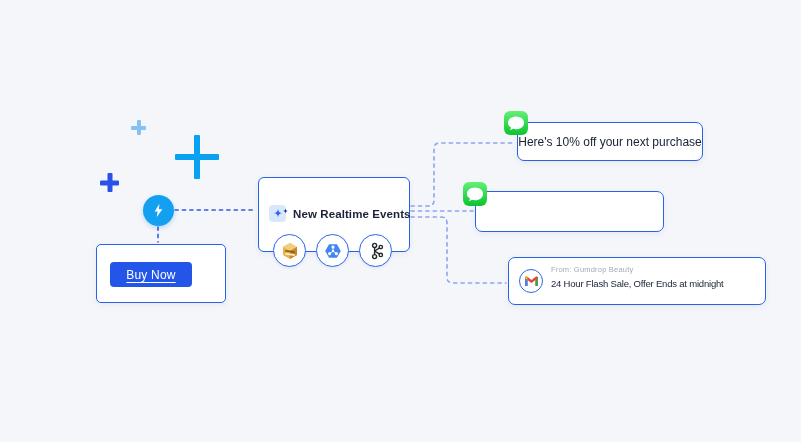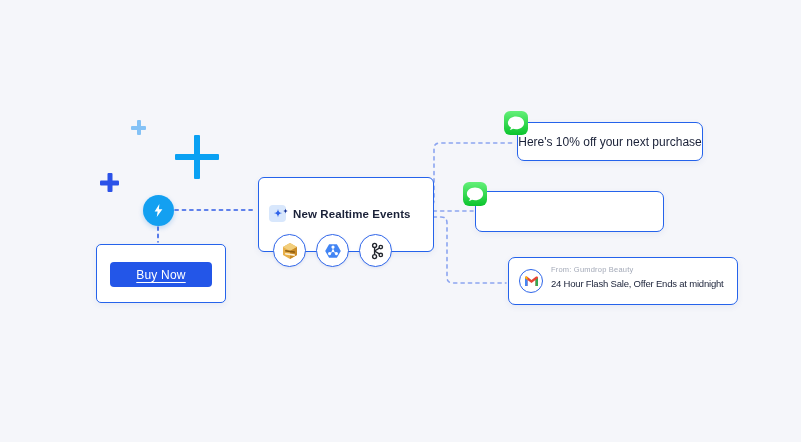--- a/index.html
+++ b/index.html
@@ -28,48 +28,48 @@
   .lightning-node{position:absolute;left:143px;top:195px;width:31px;height:31px;border-radius:50%;
     background:#13A0F1;display:flex;align-items:center;justify-content:center;
     box-shadow:0 2px 5px rgba(19,120,220,.25);}
 
   
   .card{position:absolute;background:#fff;border:1.5px solid #2563EB;border-radius:7px;
     box-shadow:0 2px 6px rgba(40,70,160,.07);box-sizing:border-box;}
 
   
   .buy-card{left:96px;top:244px;width:130px;height:59px;border-radius:5px;}
-  .buy-btn{position:absolute;left:13px;top:17px;width:102px;height:25px;background:#2356E8;
+  .buy-btn{position:absolute;left:13px;top:17px;width:82px;height:25px;background:#2356E8;
     border:none;border-radius:4px;color:#fff;font-size:12px;font-weight:500;
     text-decoration:underline;text-underline-offset:3px;cursor:pointer;
     font-family:"Liberation Sans","DejaVu Sans",sans-serif;letter-spacing:.2px;}
 
   
-  .events-card{left:258px;top:177px;width:176px;height:75px;border-radius:6px;}
+  .events-card{left:258px;top:177px;width:152px;height:75px;border-radius:6px;}
   .events-header{position:absolute;left:10px;top:27px;display:flex;align-items:center;gap:7px;}
   .sparkle-box{position:relative;width:17px;height:17px;background:#D8E7FC;border-radius:4px;
     display:flex;align-items:center;justify-content:center;}
   .sparkle-mini{position:absolute;right:-3px;top:-4px;}
   .events-title{font-size:11.5px;font-weight:700;color:#1A2138;white-space:nowrap;letter-spacing:.1px;}
 
   .service-circle{position:absolute;width:33px;height:33px;border-radius:50%;background:#fff;
     border:1.5px solid #2F66EA;box-sizing:border-box;display:flex;align-items:center;justify-content:center;
     box-shadow:0 1px 3px rgba(40,70,160,.10);}
 
   
   .msg-card{display:flex;align-items:center;justify-content:center;}
   .msg1{left:517px;top:122px;width:186px;height:39px;}
   .msg2{left:475px;top:191px;width:189px;height:41px;}
   .msg-text{font-size:12px;color:#1A2138;white-space:nowrap;letter-spacing:0;}
   .imsg-icon{position:absolute;width:24px;height:24px;}
   .msg1 .imsg-icon{left:-14px;top:-12px;}
   .msg2 .imsg-icon{left:-13px;top:-10px;}
 
   
-  .email-card{left:508px;top:257px;width:230px;height:48px;}
+  .email-card{left:508px;top:257px;width:258px;height:48px;}
   .gmail-circle{position:absolute;left:10px;top:11px;width:24px;height:24px;border-radius:50%;
     background:#fff;border:1.5px solid #2F66EA;box-sizing:border-box;
     display:flex;align-items:center;justify-content:center;}
   .email-body{position:absolute;left:42px;top:7px;}
   .email-from{font-size:7.5px;color:#A4AAB8;letter-spacing:.2px;white-space:nowrap;}
   .email-subject{margin-top:4px;font-size:9.5px;color:#1A2138;letter-spacing:-.2px;white-space:nowrap;}
 </style>
 </head>
 <body>
 

